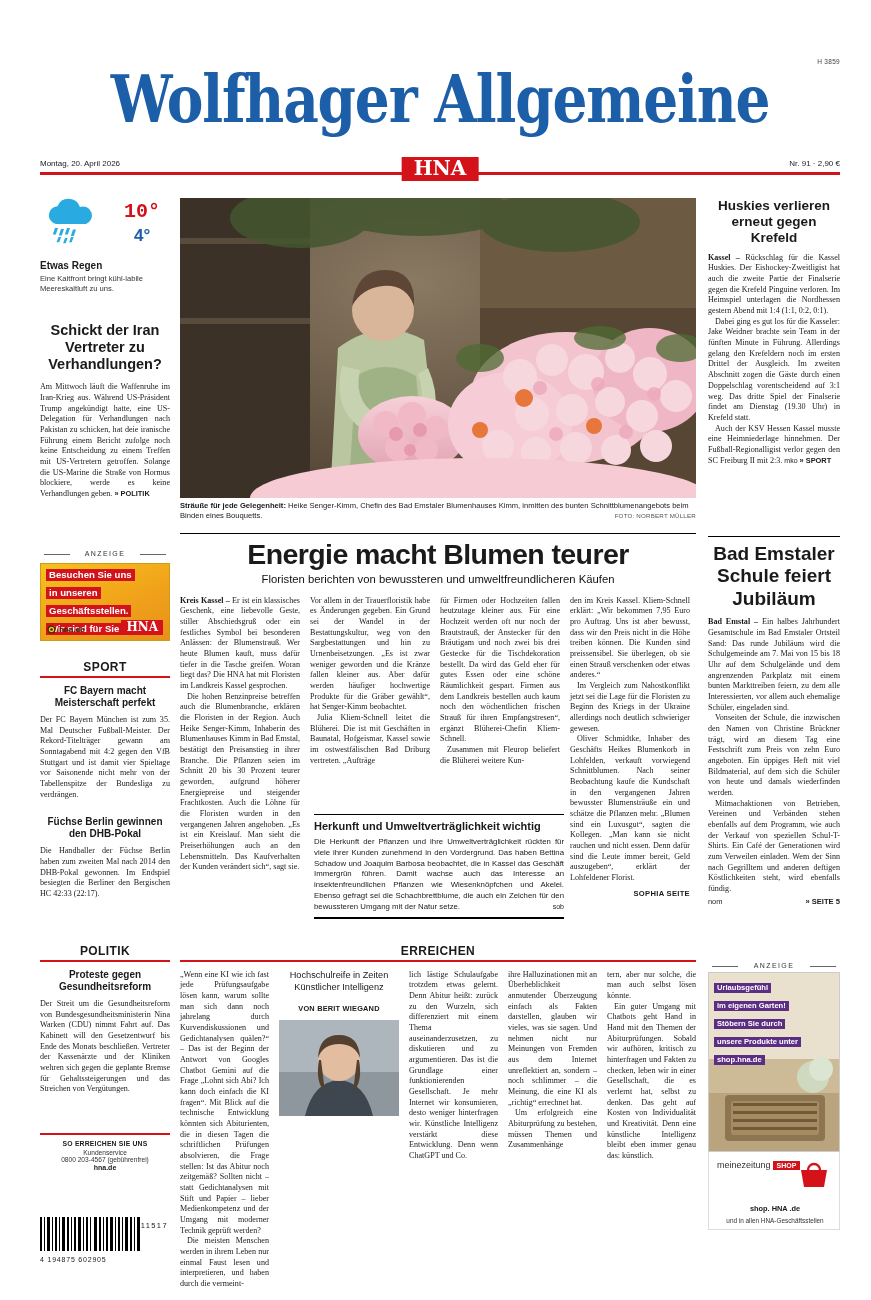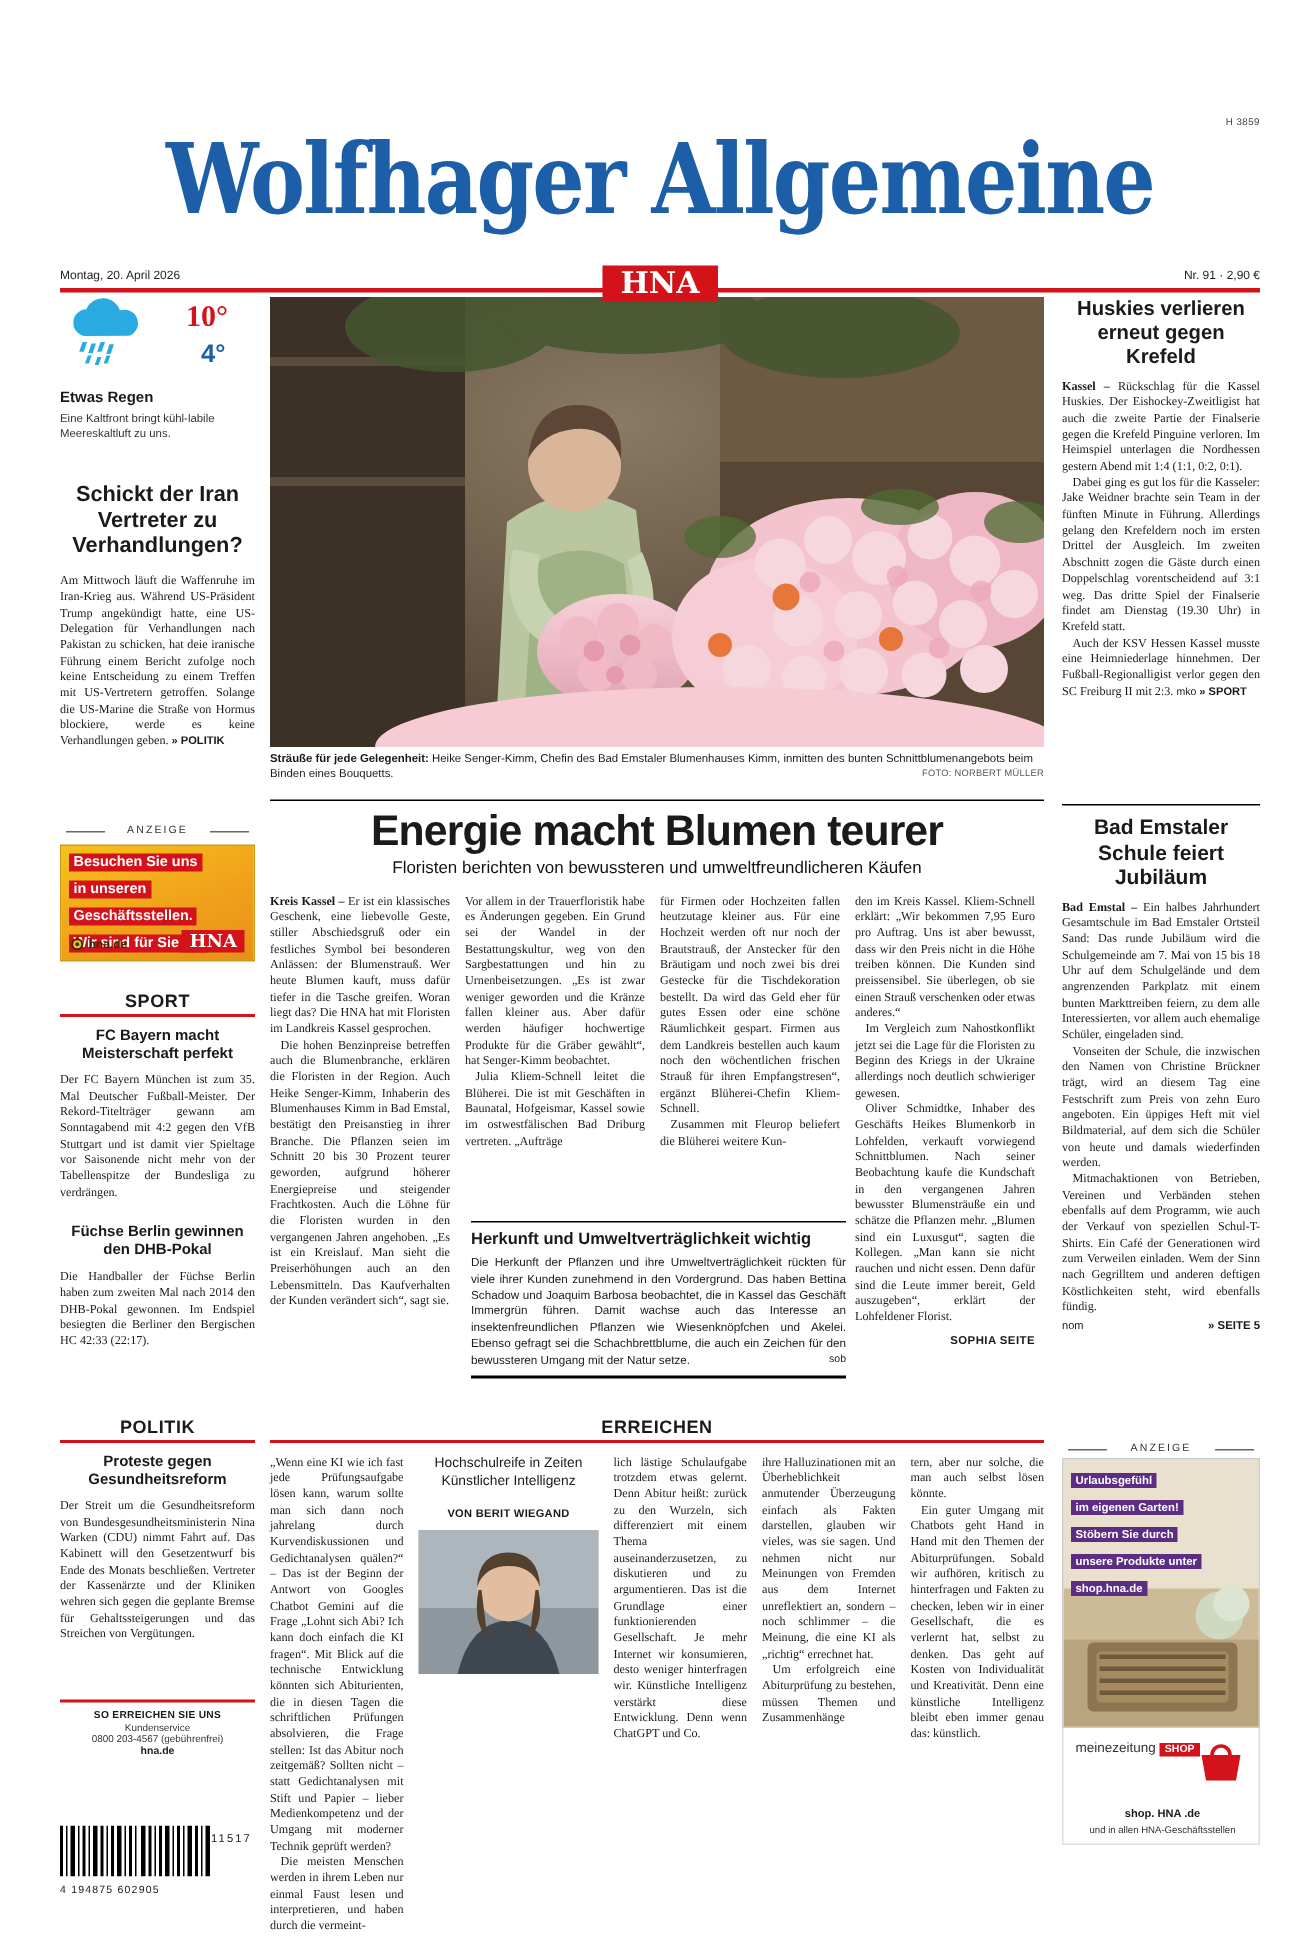--- a/index.html
+++ b/index.html
@@ -7,21 +7,21 @@
     width: 871px; height: 1300px;
     background: #ffffff;
     font-family: "Liberation Serif", serif;
     color: #1a1a1a;
     overflow: hidden;
     position: relative;
   }
   .page { position: absolute; left: 40px; top: 0; width: 800px; height: 1300px; }
 
   
-  .masthead { position: absolute; left: 0; top: 70px; width: 800px; }
+  .masthead { position: absolute; left: 0; top: 50px; width: 800px; }
   .code-top { position: absolute; right: 0; top: 8px; font-family: "Liberation Sans", sans-serif;
     font-size: 6.5px; color: #444; letter-spacing: .3px; }
   .paper-title {
     text-align: center; color: #1C5FA8; font-family: "DejaVu Serif", serif;
     font-weight: 700; font-size: 55px; letter-spacing: -1.2px; line-height: 1;
     padding-top: 14px; transform: scaleY(1.18); transform-origin: center top;
   }
   .mast-rule-row { position: relative; margin-top: 38px; height: 22px; }
   .mast-date { position: absolute; left: 0; top: 2px; font-family: "Liberation Sans", sans-serif;
     font-size: 8px; color: #222; }
@@ -37,21 +37,21 @@
     text-align: justify; hyphens: auto; }
   .col-text p { margin-bottom: 0; text-indent: 0; }
   .col-text p + p { text-indent: 7px; }
   .sans { font-family: "Liberation Sans", sans-serif; }
   .hl { font-family: "Liberation Sans", sans-serif; font-weight: 700; text-align: center;
     line-height: 1.18; }
 
   
   .weather { position: absolute; left: 0; top: 198px; width: 130px; }
   .w-icon { position: absolute; left: 2px; top: 0; width: 56px; height: 48px; }
-  .w-temp-hi { position: absolute; left: 84px; top: 2px; font-family: Liberation Serif, serif;
+  .w-temp-hi { position: absolute; left: 84px; top: 2px; font-family: Liberation Mono, monospace;
     font-weight: 700; font-size: 20px; color: #D3121A; }
   .w-temp-lo { position: absolute; left: 94px; top: 28px; font-family: "Liberation Sans", sans-serif;
     font-weight: 700; font-size: 17px; color: #1C5FA8; }
   .w-label { position: absolute; left: 0; top: 62px; font-family: "Liberation Sans", sans-serif;
     font-weight: 700; font-size: 10px; }
   .w-desc { position: absolute; left: 0; top: 76px; width: 126px;
     font-family: "Liberation Sans", sans-serif; font-size: 7.6px; line-height: 1.3; color: #333; }
 
   
   .iran { position: absolute; left: 0; top: 322px; width: 130px; }
@@ -135,21 +135,21 @@
   .boxart .rule-t { height: 1.2px; background: #000; }
   .boxart h3 { font-family: "Liberation Sans", sans-serif; font-weight: 700; font-size: 11px;
     margin-top: 5px; }
   .boxart .bd { font-family: "Liberation Sans", sans-serif; font-size: 7.8px; line-height: 1.38;
     margin-top: 5px; text-align: justify; }
   .boxart .rule-b { height: 1.2px; background: #000; margin-top: 5px; }
   .sob { font-style: normal; font-size: 7px; }
 
   
   .rail2 { position: absolute; left: 668px; top: 536px; width: 132px; }
-  .rail2 h2 { font-size: 14px; }
+  .rail2 h2 { font-size: 19px; }
   .seite { font-family: "Liberation Sans", sans-serif; font-weight: 700; font-size: 7.6px; }
 
   .ad-right { position: absolute; left: 668px; top: 962px; width: 132px; }
   .ad-right-img { position: relative; width: 132px; height: 180px; overflow: hidden;
     background: linear-gradient(175deg,#e8dfcf 0%,#d8c9ae 45%,#cbb893 100%); border: 1px solid #ccc;}
   .ad-r-line { display: inline-block; background: #5B2D83; color: #fff;
     font-family: "Liberation Sans", sans-serif; font-weight: 700; font-size: 7.6px;
     padding: 0 3px; margin: 2px 0 0 5px; line-height: 1.3; }
   .ad-right-bottom { position: relative; width: 132px; height: 78px; background: #fff;
     border: 1px solid #ddd; border-top: none; }

